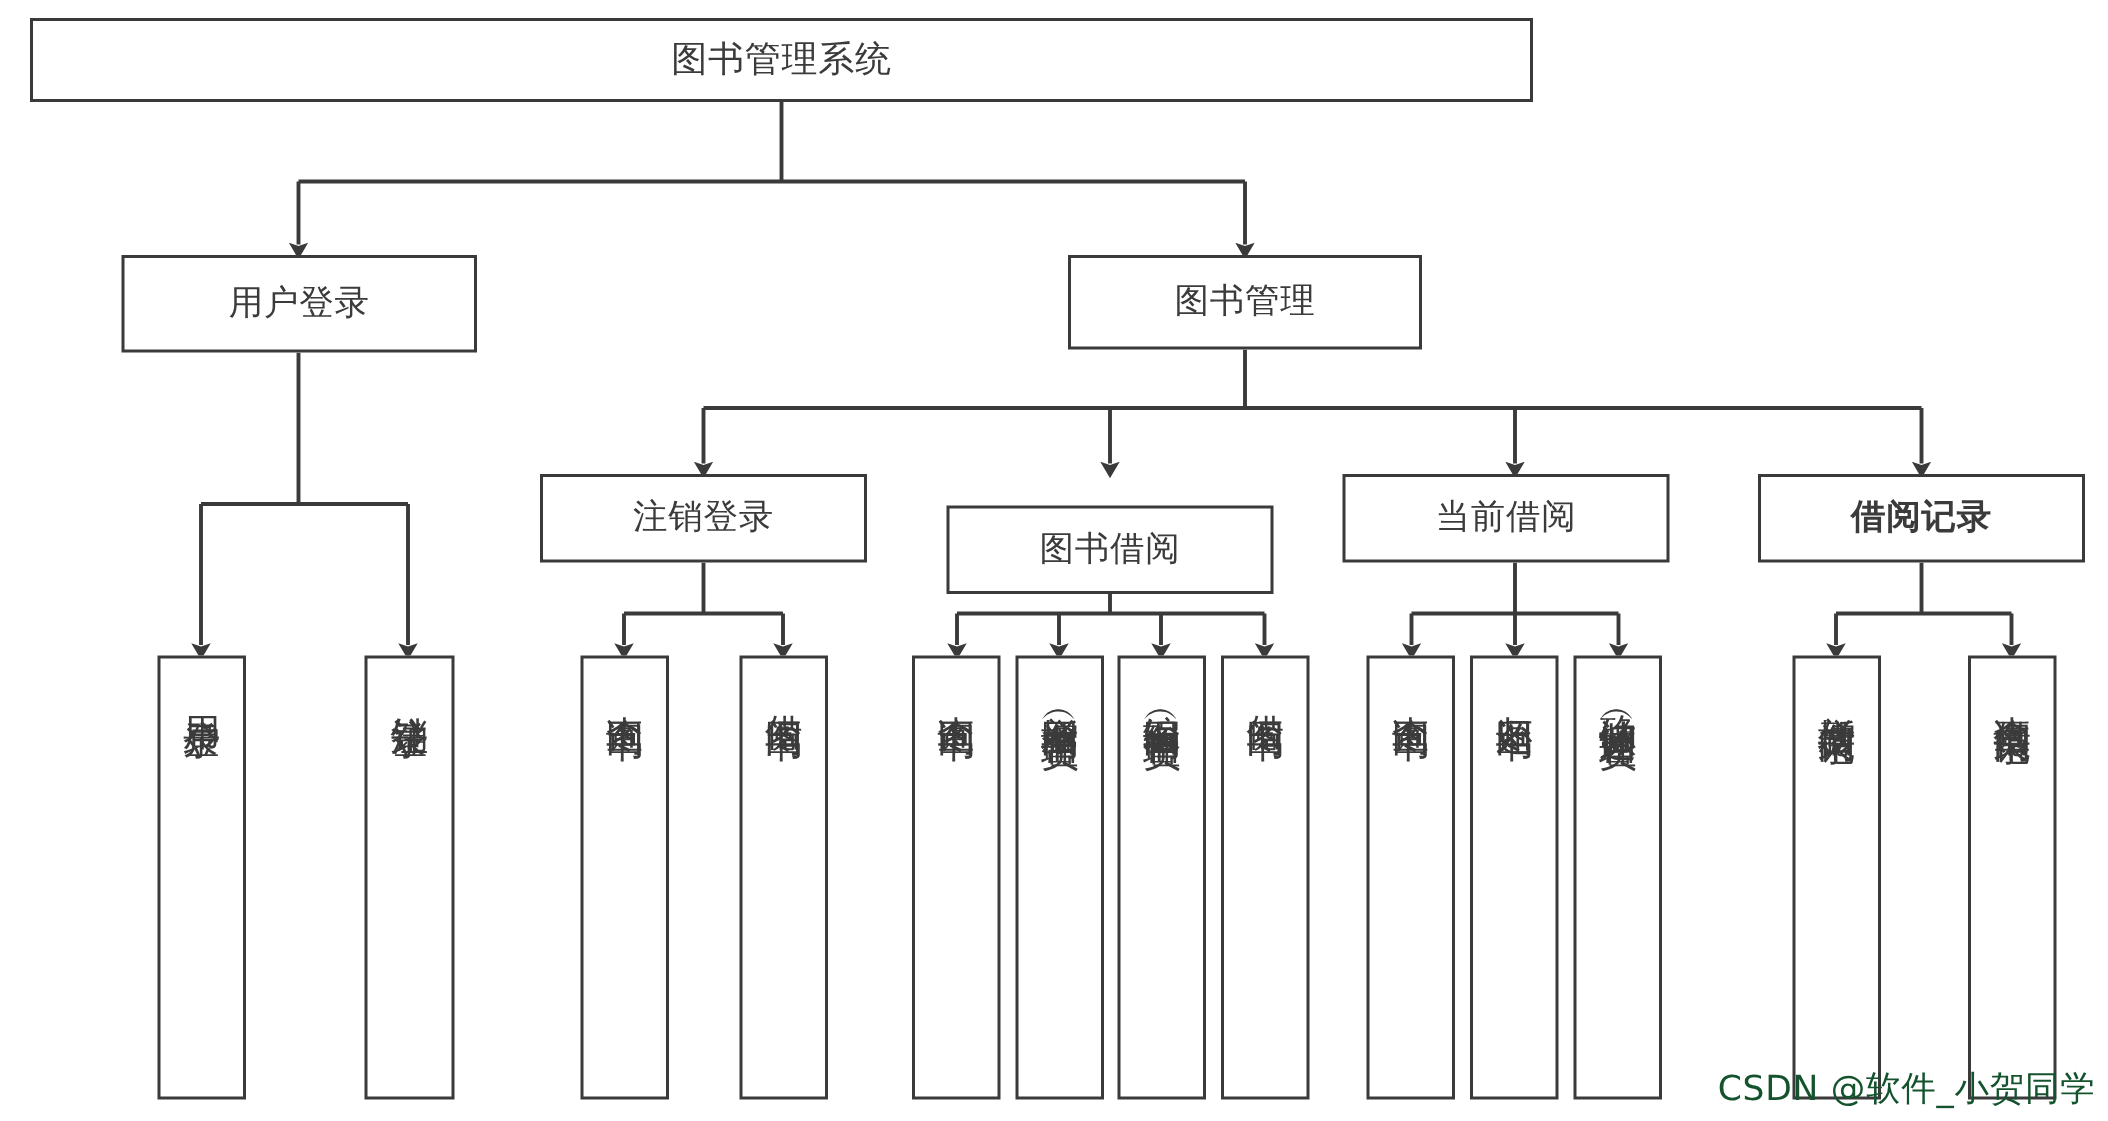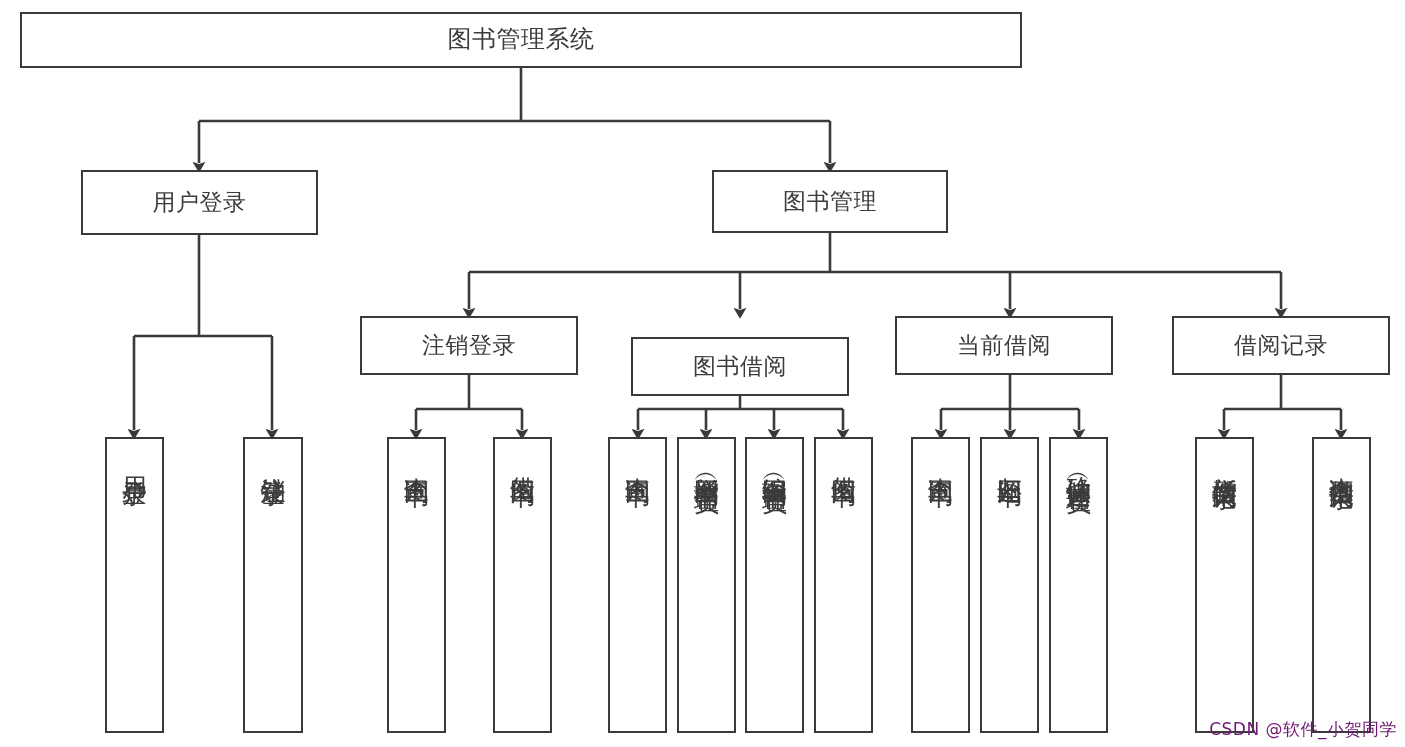--- a/index.html
+++ b/index.html
@@ -57,22 +57,22 @@
     font-size: 25px;
     letter-spacing: 2px;
     line-height: 1;
   }
   .node.root .lbl { font-size: 24px; }
 
   #watermark {
     position: absolute;
     right: 8px;
     bottom: 6px;
-    font-size: 17px;
-    color: #701a75;
+    font-size: 23px;
+    color: #14532d;
     letter-spacing: 0.5px;
     white-space: nowrap;
   }
 </style>
 </head>
 <body>
 
 <div id="canvas">
 
   <svg id="wires" viewBox="0 0 1405 747" width="1405" height="747">
@@ -139,21 +139,21 @@
 
   <div class="node horiz" style="left:360px; top:316px; width:218px; height:59px;">
     <span class="lbl">注销登录</span>
   </div>
   <div class="node horiz" style="left:631px; top:316px; width:218px; height:59px;margin-top:21px;">
     <span class="lbl">图书借阅</span>
   </div>
   <div class="node horiz" style="left:895px; top:316px; width:218px; height:59px;">
     <span class="lbl">当前借阅</span>
   </div>
-  <div class="node horiz" style="left:1172px; top:316px; width:218px; height:59px;">
+  <div class="node horiz" style="left:1172px; top:316px; width:218px; height:59px;font-weight:bold;">
     <span class="lbl">借阅记录</span>
   </div>
 
   <div class="node vert" style="left:105px; top:437px; width:59px; height:296px;">
     <span class="lbl">用户登录</span>
   </div>
   <div class="node vert" style="left:243px; top:437px; width:60px; height:296px;">
     <span class="lbl">注销登录</span>
   </div>
 

